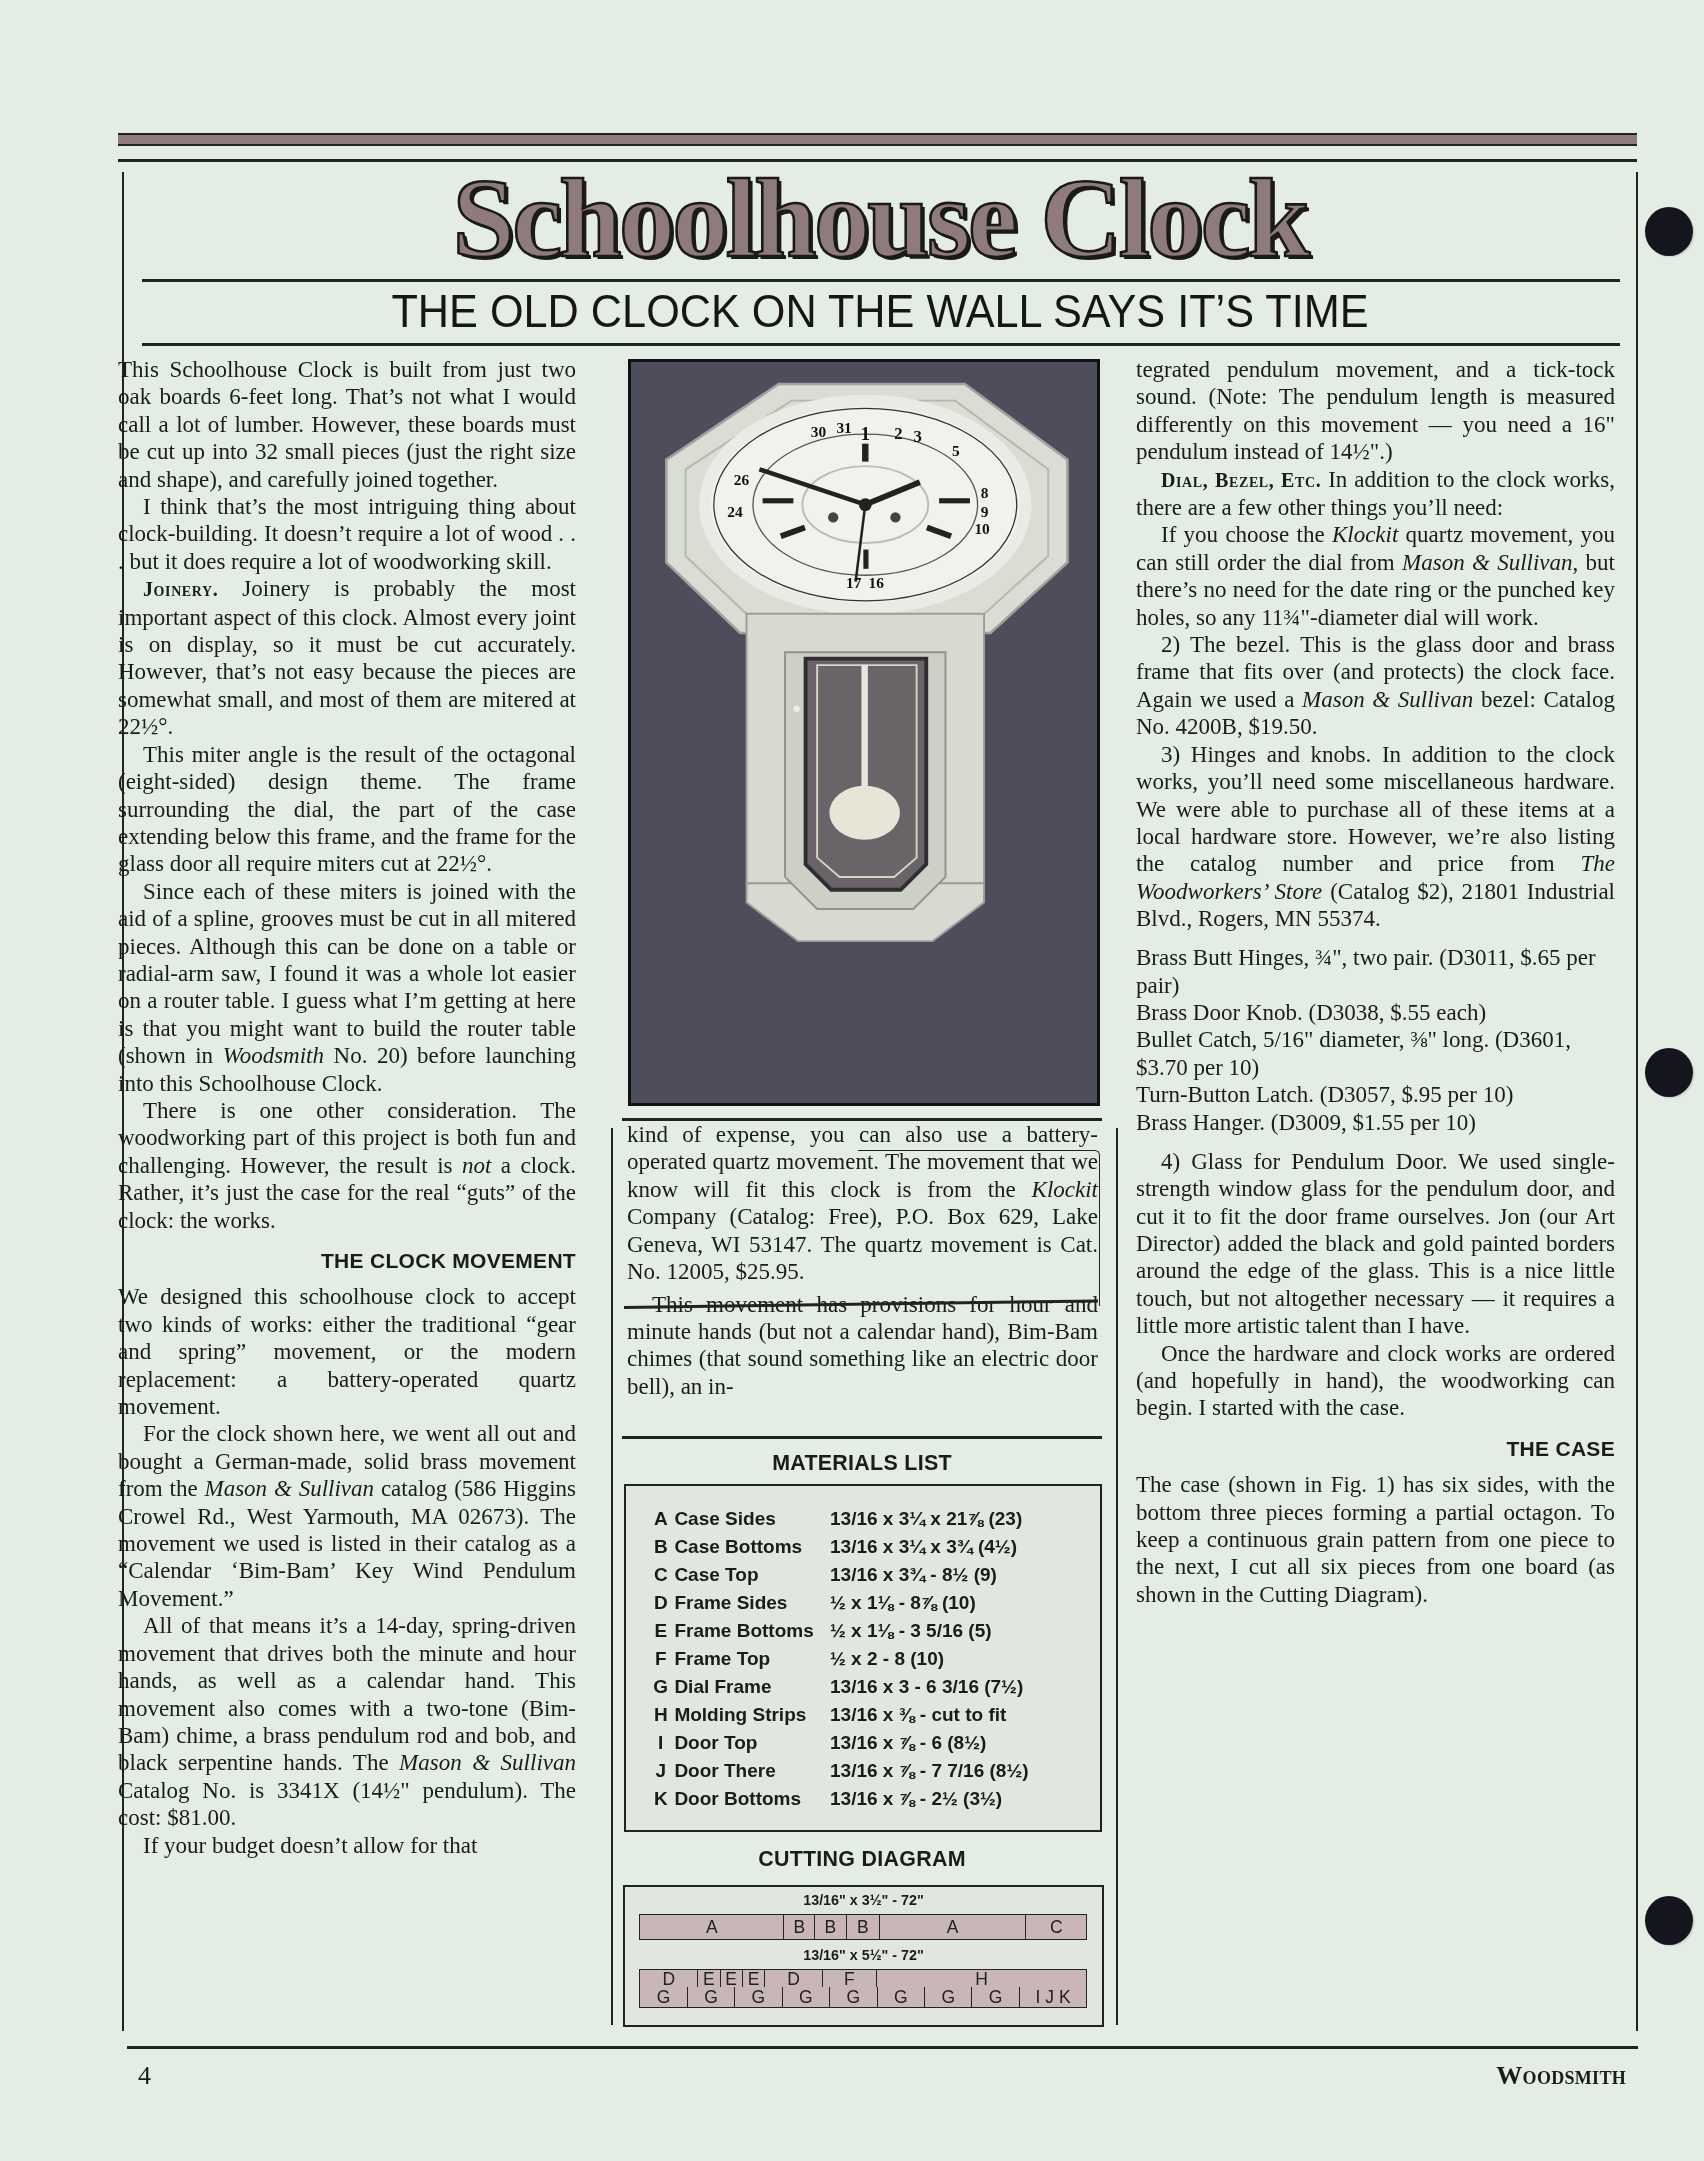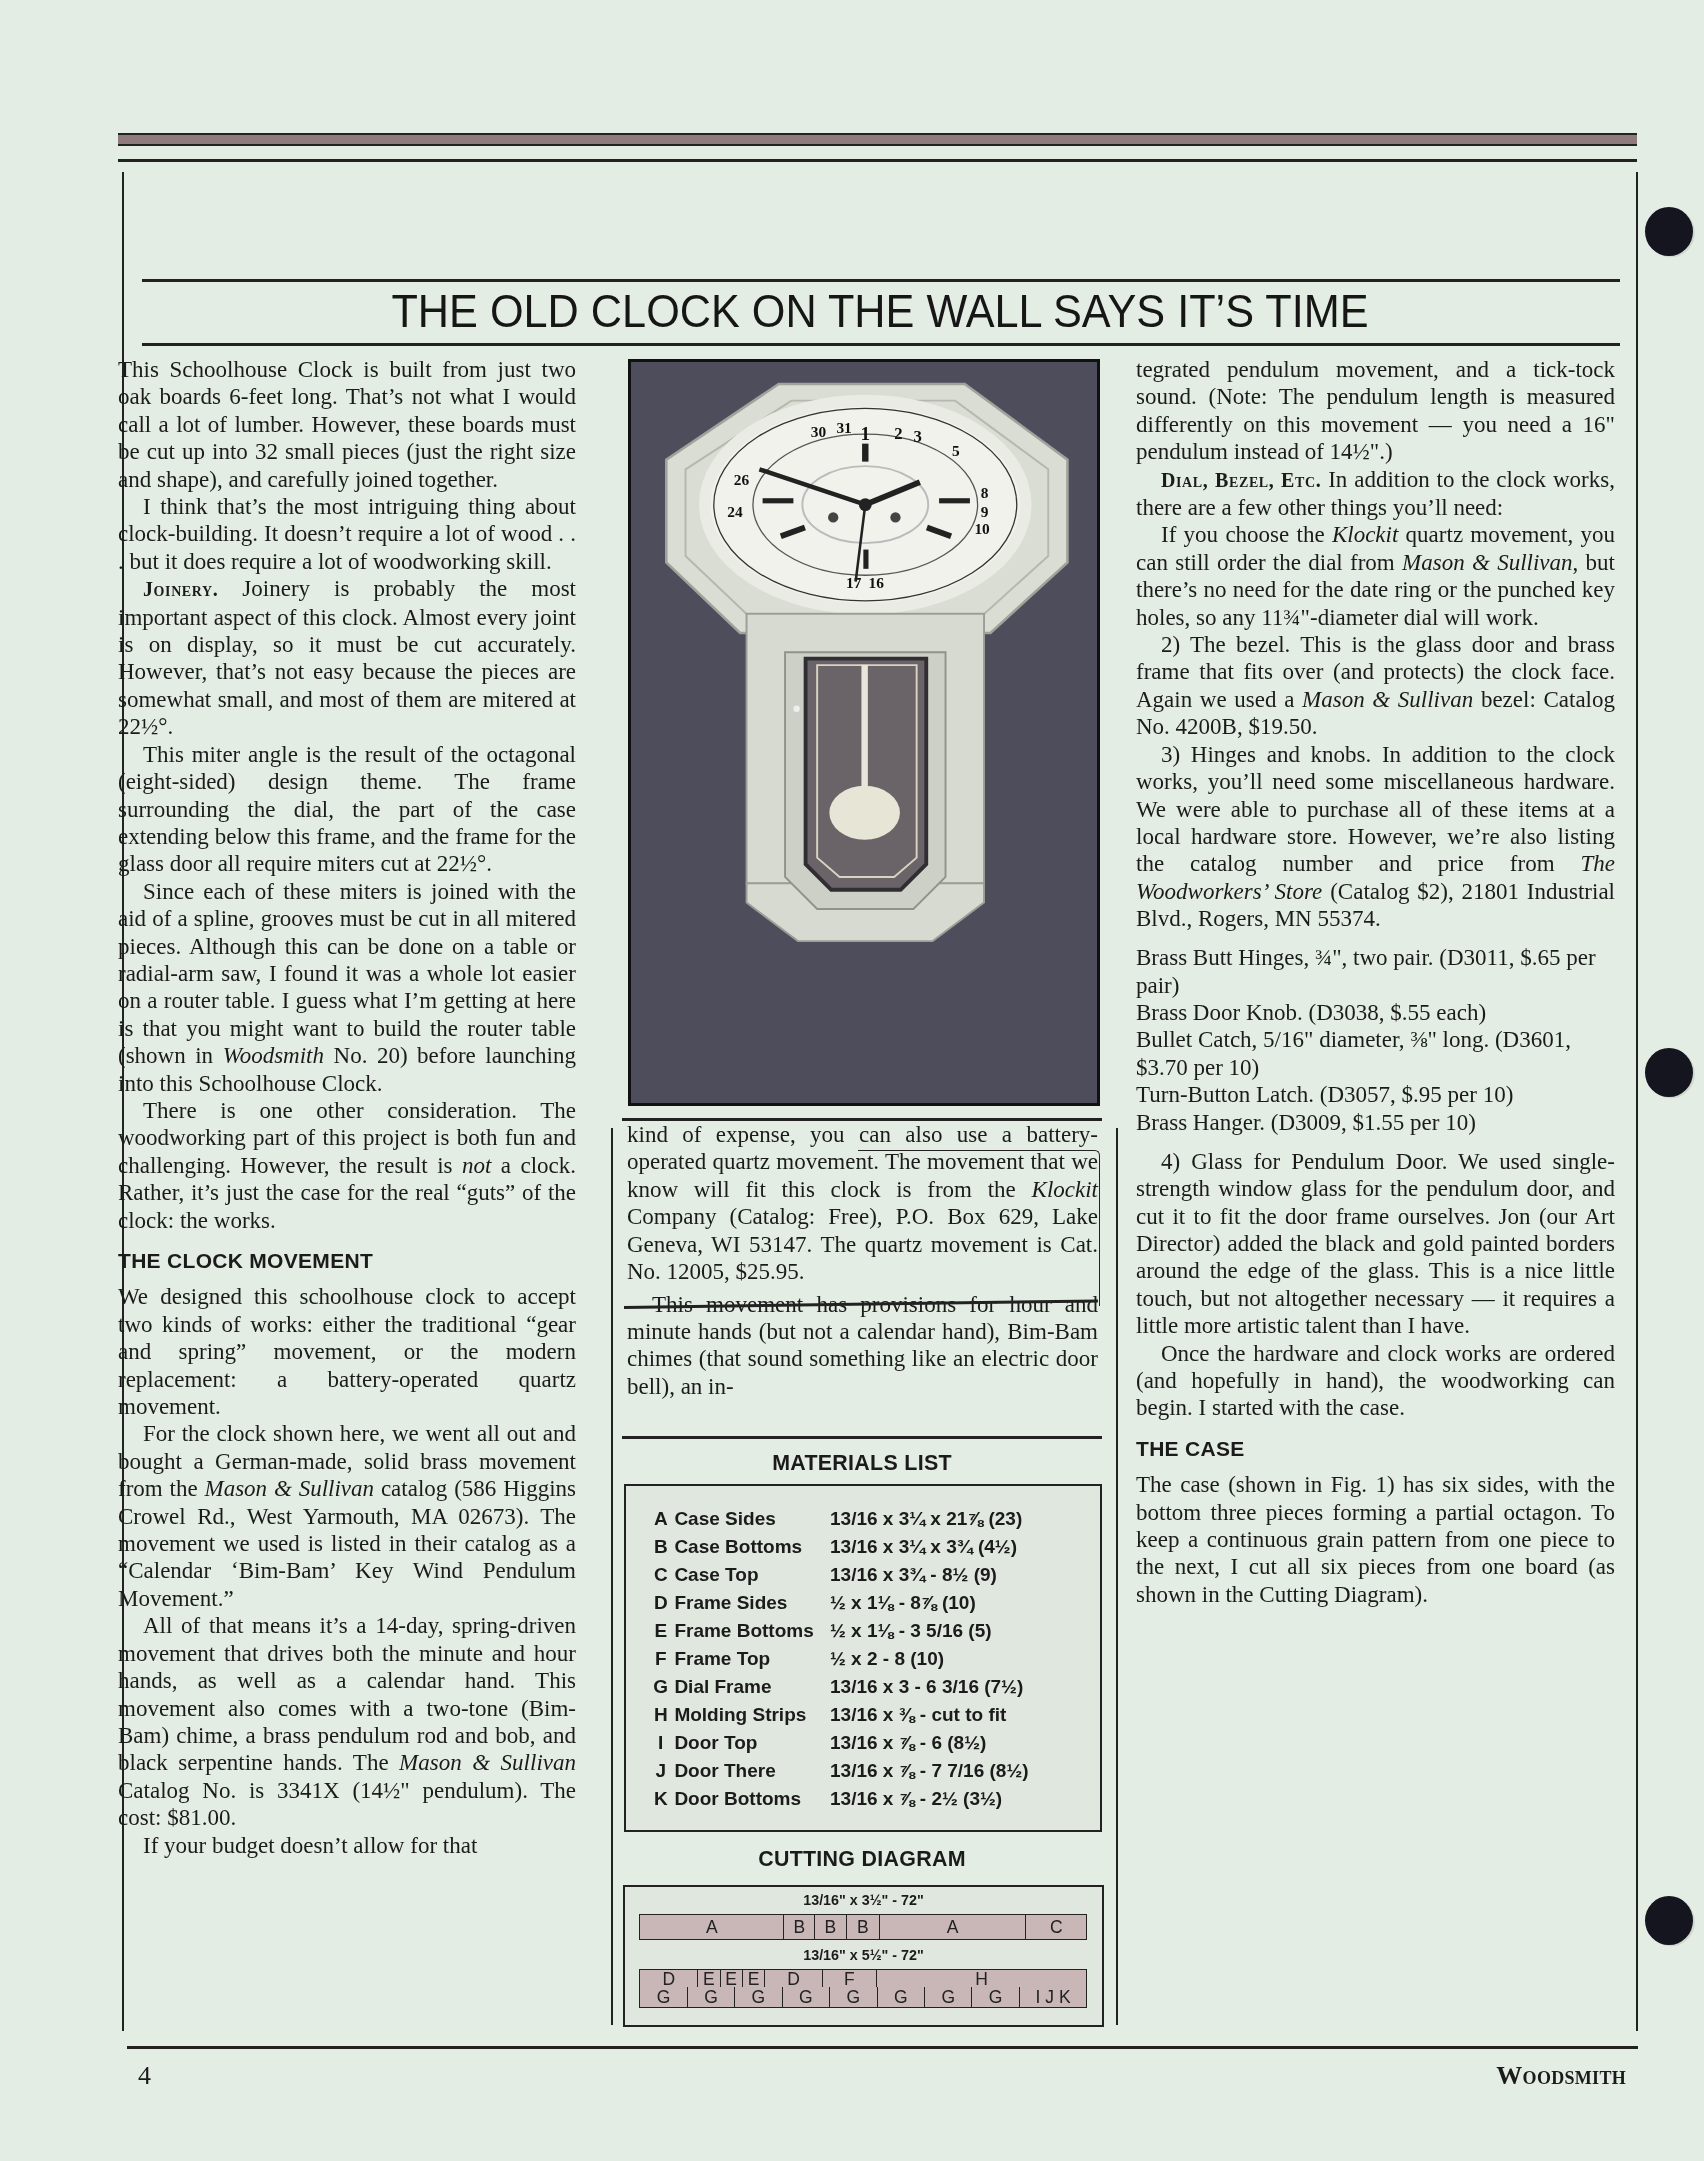--- a/index.html
+++ b/index.html
@@ -43,21 +43,21 @@
   .col { position: absolute; font-size: 23px; line-height: 27.4px; text-align: justify; }
   .col p { margin: 0; }
   .col p.indent { text-indent: 25px; }
   .col-left { left: 118px; top: 356px; width: 458px; }
   .col-mid { left: 627px; top: 1121px; width: 471px; }
   .col-right { left: 1136px; top: 356px; width: 479px; }
   .runin { font-variant: small-caps; font-weight: bold; letter-spacing: 0.6px; font-size: 20px; }
   .it { font-style: italic; }
   .sec-head {
     font-family: "Liberation Sans", "DejaVu Sans", sans-serif; font-weight: bold;
-    font-size: 21px; text-align: left; letter-spacing: 0.3px; margin: 13px 0 9px;
+    font-size: 21px; text-align: right; letter-spacing: 0.3px; margin: 13px 0 9px;
   }
   .vdiv { position: absolute; width: 1.9px; background: #222; }
   .vdiv-1 { left: 611px; top: 1128px; height: 897px; }
   .vdiv-2 { left: 1116px; top: 1128px; height: 897px; }
 
   
   .photo {
     position: absolute; left: 628px; top: 359px; width: 472px; height: 747px;
     background: #4e4d5c; border: 3.2px solid #111; overflow: hidden;
   }
@@ -121,20 +121,21 @@
 
   <div class="binder-hole" style="left:1645px; top:207px;"></div>
   <div class="binder-hole" style="left:1645px; top:1048px;"></div>
   <div class="binder-hole" style="left:1645px; top:1896px;"></div>
 
   <div class="top-bar"></div>
   <div class="top-rule"></div>
   <div class="frame-left"></div>
   <div class="frame-right"></div>
 
+  <h1 class="title">Schoolhouse Clock</h1>
   <div class="title-rule"></div>
   <h2 class="subtitle">THE OLD CLOCK ON THE WALL SAYS IT’S TIME</h2>
   <div class="subtitle-rule"></div>
 
   <div class="col col-left">
     <p>This Schoolhouse Clock is built from just two oak boards 6-feet long. That’s not what I would call a lot of lumber. However, these boards must be cut up into 32 small pieces (just the right size and shape), and carefully joined together.</p>
     <p class="indent">I think that’s the most intriguing thing about clock-building. It doesn’t require a lot of wood . . . but it does require a lot of woodworking skill.</p>
     <p class="indent"><span class="runin">Joinery.</span><span> Joinery is probably the most important aspect of this clock. Almost every joint is on display, so it must be cut accurately. However, that’s not easy because the pieces are somewhat small, and most of them are mitered at 22½°.</span></p>
     <p class="indent">This miter angle is the result of the octagonal (eight-sided) design theme. The frame surrounding the dial, the part of the case extending below this frame, and the frame for the glass door all require miters cut at 22½°.</p>
     <p class="indent"><span>Since each of these miters is joined with the aid of a spline, grooves must be cut in all mitered pieces. Although this can be done on a table or radial-arm saw, I found it was a whole lot easier on a router table. I guess what I’m getting at here is that you might want to build the router table (shown in </span><span class="it">Woodsmith</span><span> No. 20) before launching into this Schoolhouse Clock.</span></p>

